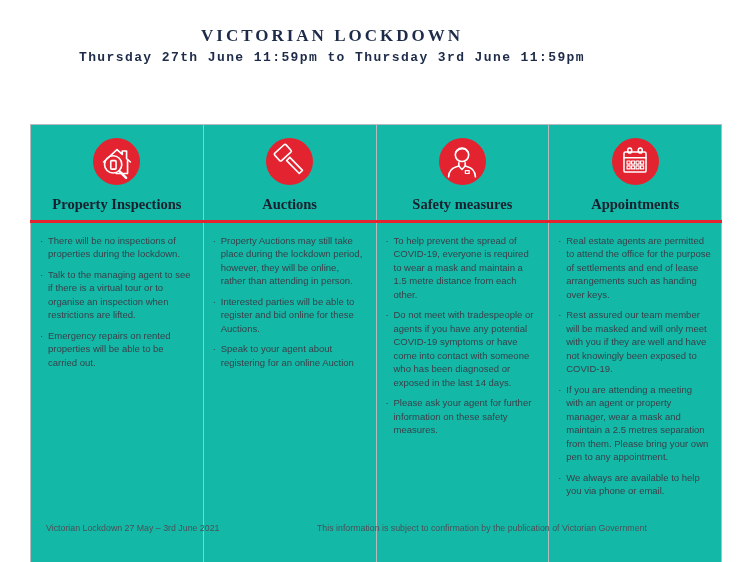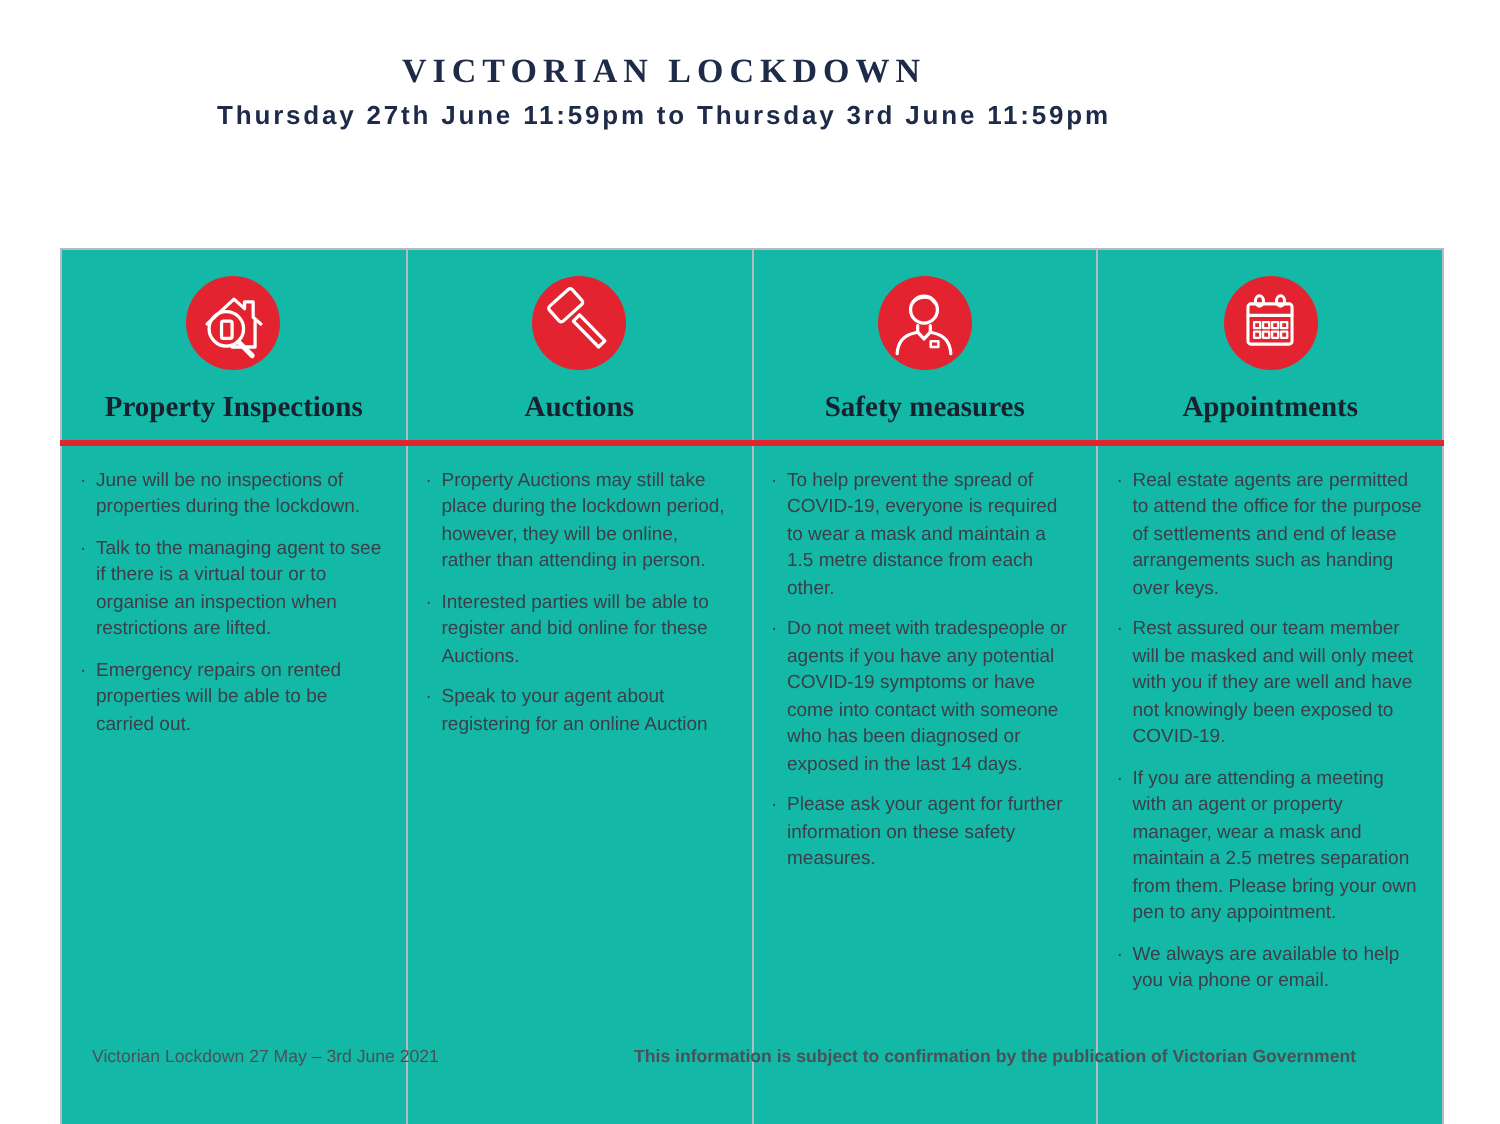--- a/index.html
+++ b/index.html
@@ -15,21 +15,21 @@
     font-family:"Liberation Sans",sans-serif;
     position:relative;overflow:hidden;
   }
   .header{position:absolute;top:26px;left:0;width:664px;text-align:center;}
   .title{
     font-family:"Liberation Serif",serif;
     font-size:17px;font-weight:600;letter-spacing:3px;
     color:var(--navy);
   }
   .subtitle{
-    font-family:Liberation Sans, sans-serif;
+    font-family:Liberation Mono, monospace;
     font-size:13px;font-weight:bold;letter-spacing:1.4px;
     color:var(--navy);margin-top:4px;
   }
   .table{
     position:absolute;left:30px;top:84px;width:692px;height:443px;
     border:1px solid var(--border);
     display:flex;background:#14b8a6;margin-top:40px;
   }
   .red-line{
     position:absolute;left:-1px;right:-1px;top:95px;height:3px;
@@ -68,21 +68,21 @@
   .sub-heading{
     font-size:10.5px;font-weight:bold;color:#1c2536;
     margin:2px 0 8px 0;
   }
   .footer-left{
     position:absolute;left:46px;top:523px;
     font-size:8.8px;color:#4b5058;
   }
   .footer-right{
     position:absolute;left:317px;top:523px;
-    font-size:8.8px;color:#4b5058;font-weight:bold;
+    font-size:8.8px;color:#4b5058;
   }
 </style>
 </head>
 <body>
 
 <div class="header">
   <div class="title">VICTORIAN LOCKDOWN</div>
   <div class="subtitle">Thursday 27th June 11:59pm to Thursday 3rd June 11:59pm</div>
 </div>
 
@@ -98,21 +98,21 @@
           <circle cx="20" cy="26.5" r="9"></circle>
           <rect x="17.5" y="22.5" width="5.5" height="9" rx="1"></rect>
           <path d="M26.5 33.5 L33.5 40.5" stroke-width="2.6"></path>
         </svg>
       </div>
       <div class="col-title">Property Inspections</div>
     </div>
     <div class="col-body">
         <div class="bullet-row">
           <span class="dot">·</span>
-          <span class="bullet-text">June will be no inspections of properties during the lockdown.</span>
+          <span class="bullet-text">There will be no inspections of properties during the lockdown.</span>
         </div>
         <div class="bullet-row">
           <span class="dot">·</span>
           <span class="bullet-text">Talk to the managing agent to see if there is a virtual tour or to organise an inspection when restrictions are lifted.</span>
         </div>
         <div class="bullet-row">
           <span class="dot">·</span>
           <span class="bullet-text">Emergency repairs on rented properties will be able to be carried out.</span>
         </div>
       </div>

